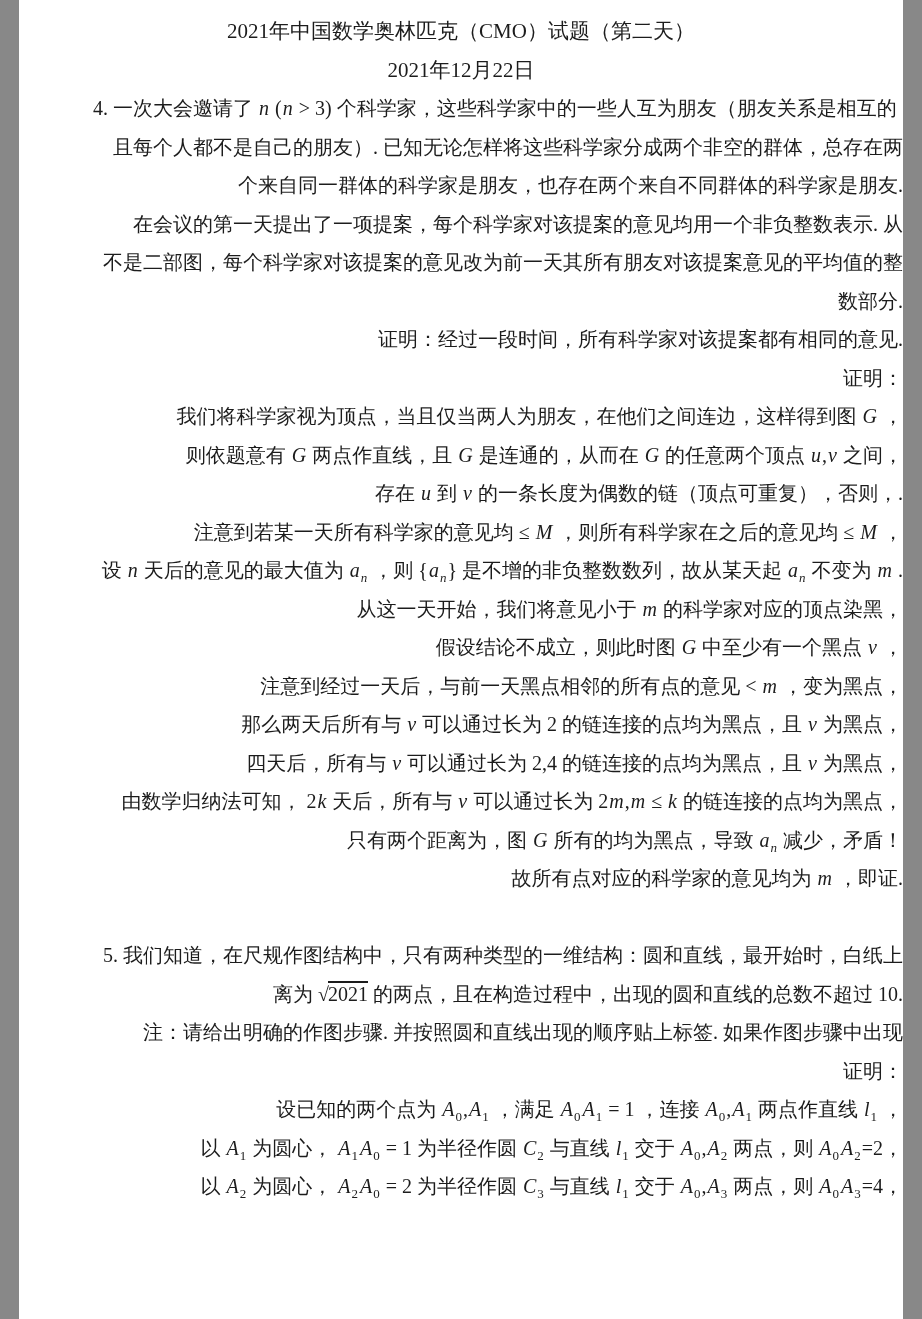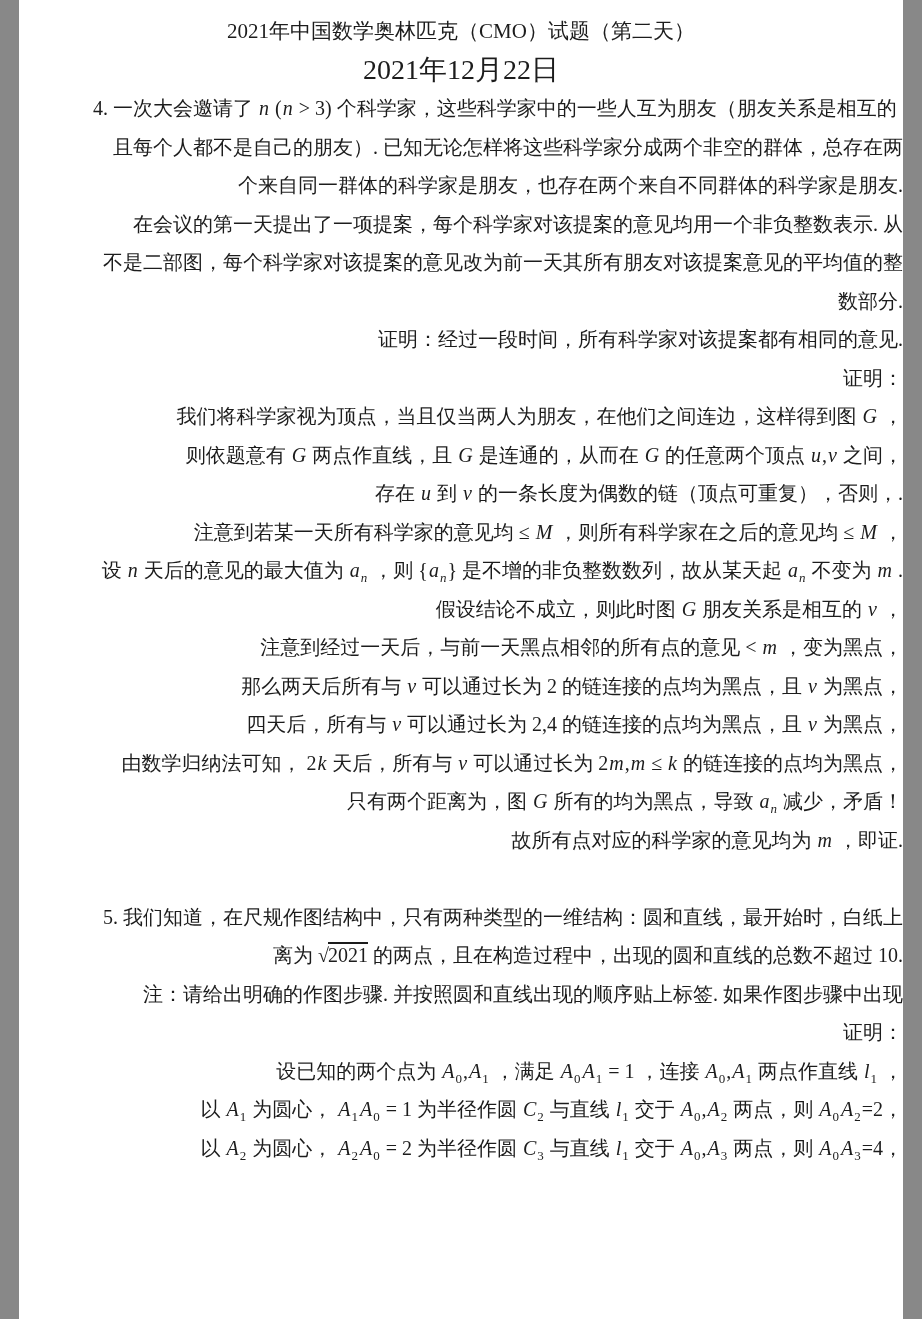--- a/index.html
+++ b/index.html
@@ -52,39 +52,40 @@
     padding-right: 1px;
   }
   .seg-rad { letter-spacing: -1px; }
   .seg-ol { text-decoration: overline; font-family: Liberation Serif, serif; }
 </style>
 </head>
 <body>
 
 <div class="page">
   <div class="line center" style="font-size:21px">2021年中国数学奥林匹克（CMO）试题（第二天）</div>
-  <div class="line center" style="font-size:28px">2021年12月22日</div>
+  <div class="line center" style="font-size:21px">2021年12月22日</div>
 
   <div>
       <div class="line"><span>4. 一次大会邀请了 </span><span class="seg-m">n</span><span> (</span><span class="seg-m">n</span><span> &gt; 3) </span><span>个科学家，这些科学家中的一些人互为朋友（朋友关系是相互的，</span></div>
       <div class="line ind1"><span>且每个人都不是自己的朋友）. 已知无论怎样将这些科学家分成两个非空的群体，总存在两</span></div>
       <div class="line ind1"><span>个来自同一群体的科学家是朋友，也存在两个来自不同群体的科学家是朋友.</span></div>
       <div class="line ind1"><span>在会议的第一天提出了一项提案，每个科学家对该提案的意见均用一个非负整数表示. 从</span></div>
       <div class="line ind1"><span>不是二部图，每个科学家对该提案的意见改为前一天其所有朋友对该提案意见的平均值的整</span></div>
       <div class="line ind1"><span>数部分.</span></div>
       <div class="line ind1"><span>证明：经过一段时间，所有科学家对该提案都有相同的意见.</span></div>
     </div>
   <div>
       <div class="line"><span>证明：</span></div>
       <div class="line ind1"><span>我们将科学家视为顶点，当且仅当两人为朋友，在他们之间连边，这样得到图 </span><span class="seg-m">G</span><span> ，</span></div>
       <div class="line ind1"><span>则依题意有 </span><span class="seg-m">G</span><span> 两点作直线，且 </span><span class="seg-m">G</span><span> 是连通的，从而在 </span><span class="seg-m">G</span><span> 的任意两个顶点 </span><span class="seg-m">u</span><span>,</span><span class="seg-m">v</span><span> 之间，</span></div>
       <div class="line ind1"><span>存在 </span><span class="seg-m">u</span><span> 到 </span><span class="seg-m">v</span><span> 的一条长度为偶数的链（顶点可重复），否则，.</span></div>
       <div class="line ind1"><span>注意到若某一天所有科学家的意见均 ≤ </span><span class="seg-m">M</span><span> ，则所有科学家在之后的意见均 ≤ </span><span class="seg-m">M</span><span> ，</span></div>
       <div class="line ind1"><span>设 </span><span class="seg-m">n</span><span> 天后的意见的最大值为 </span><span class="seg-m">a</span><span class="seg-msub">n</span><span> ，则 {</span><span class="seg-m">a</span><span class="seg-msub">n</span><span>} 是不增的非负整数数列，故从某天起 </span><span class="seg-m">a</span><span class="seg-msub">n</span><span> 不变为 </span><span class="seg-m">m</span><span> .</span></div>
-      <div class="line ind1"><span>假设结论不成立，则此时图 </span><span class="seg-m">G</span><span> 朋友关系是相互的 </span><span class="seg-m">v</span><span> ，</span></div>
+      <div class="line ind1"><span>从这一天开始，我们将意见小于 </span><span class="seg-m">m</span><span> 的科学家对应的顶点染黑，</span></div>
+      <div class="line ind1"><span>假设结论不成立，则此时图 </span><span class="seg-m">G</span><span> 中至少有一个黑点 </span><span class="seg-m">v</span><span> ，</span></div>
       <div class="line ind1"><span>注意到经过一天后，与前一天黑点相邻的所有点的意见 &lt; </span><span class="seg-m">m</span><span> ，变为黑点，</span></div>
       <div class="line ind1"><span>那么两天后所有与 </span><span class="seg-m">v</span><span> 可以通过长为 2 的链连接的点均为黑点，且 </span><span class="seg-m">v</span><span> 为黑点，</span></div>
       <div class="line ind1"><span>四天后，所有与 </span><span class="seg-m">v</span><span> 可以通过长为 2,4 的链连接的点均为黑点，且 </span><span class="seg-m">v</span><span> 为黑点，</span></div>
       <div class="line ind1"><span>由数学归纳法可知， 2</span><span class="seg-m">k</span><span> 天后，所有与 </span><span class="seg-m">v</span><span> 可以通过长为 2</span><span class="seg-m">m</span><span>,</span><span class="seg-m">m</span><span> ≤ </span><span class="seg-m">k</span><span> 的链连接的点均为黑点，</span></div>
       <div class="line ind1"><span>只有两个距离为，图 </span><span class="seg-m">G</span><span> 所有的均为黑点，导致 </span><span class="seg-m">a</span><span class="seg-msub">n</span><span> 减少，矛盾！</span></div>
       <div class="line ind1"><span>故所有点对应的科学家的意见均为 </span><span class="seg-m">m</span><span> ，即证.</span></div>
     </div>
 
   <div class="line blank"></div>
 

